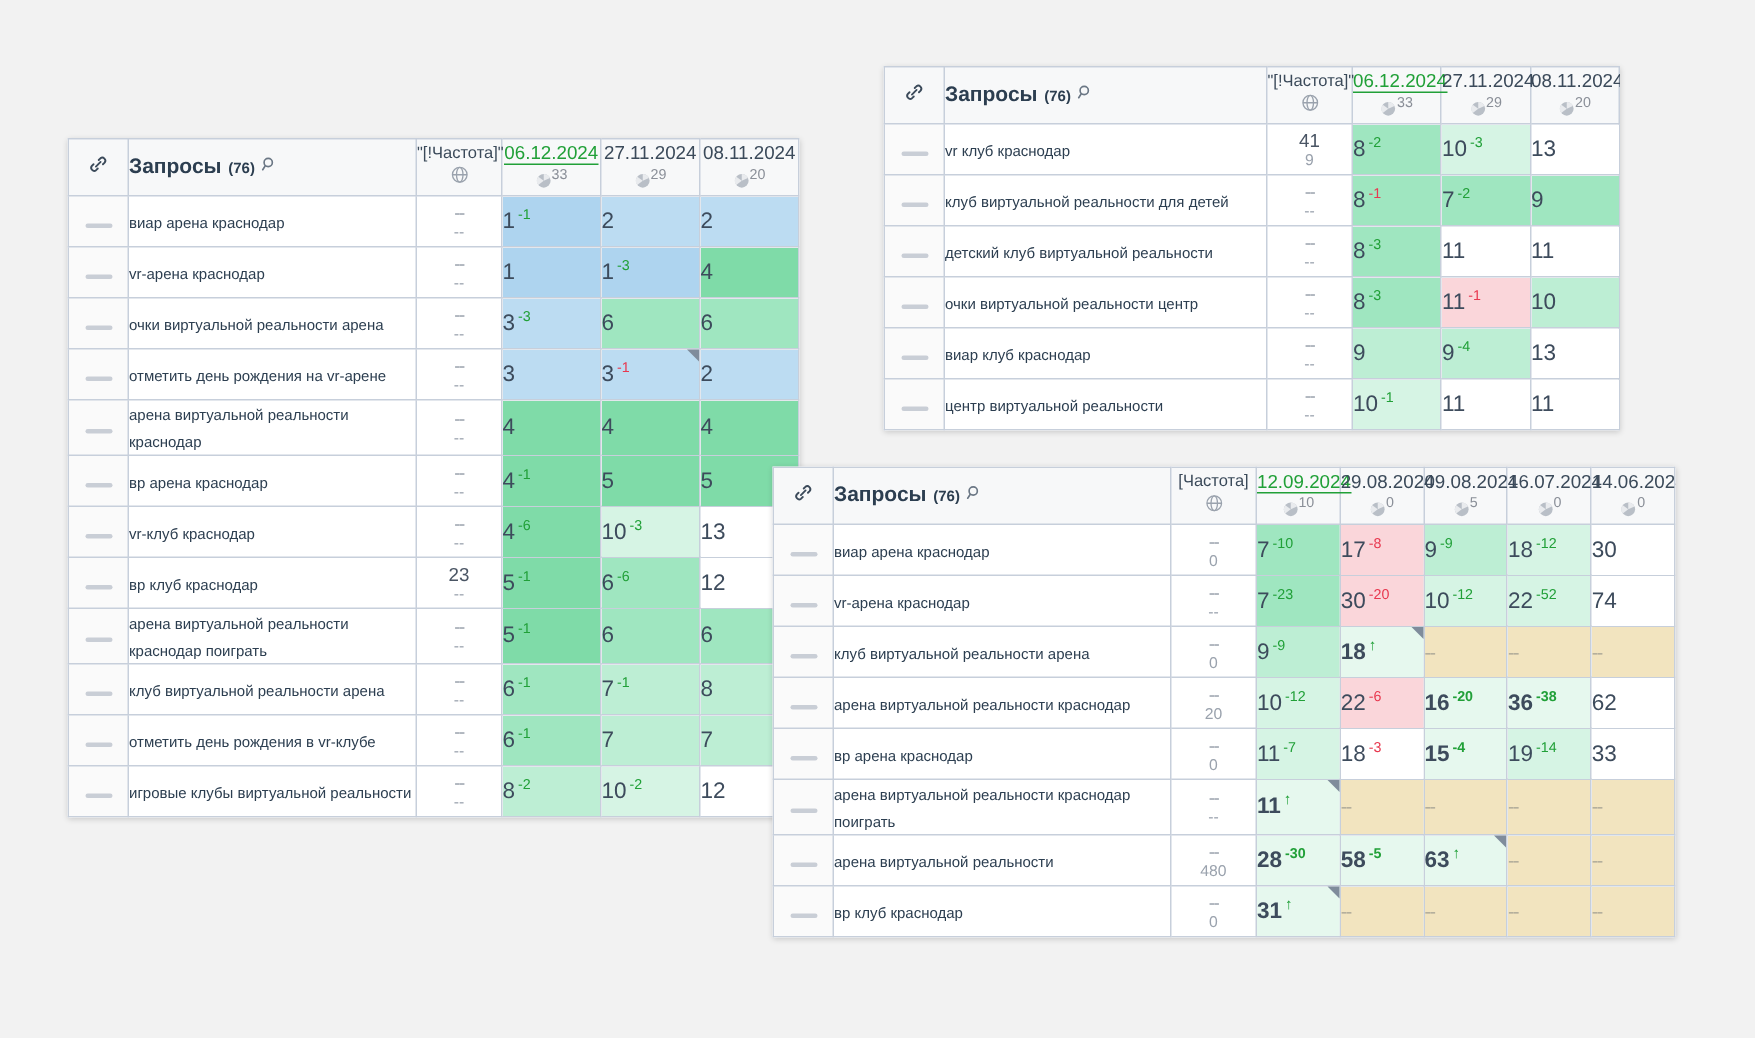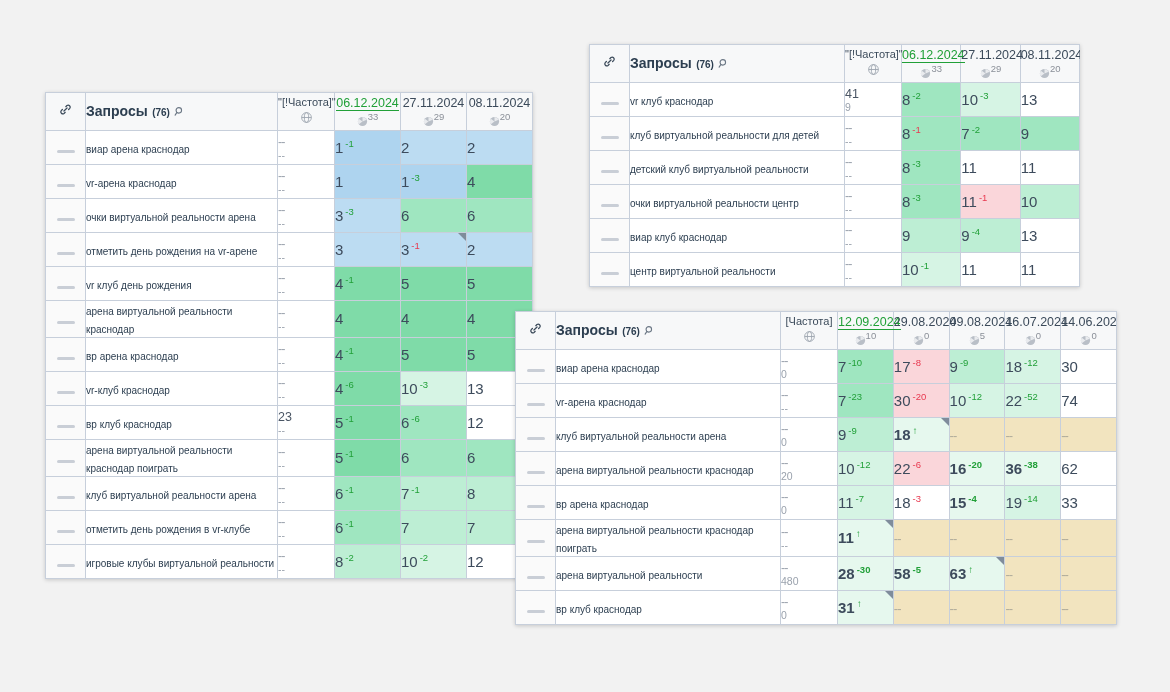--- a/index.html
+++ b/index.html
@@ -46,21 +46,21 @@
   .date-sub sup { font-size: 9.5px; }
 
   
   tbody tr { height: 34px; }
   td.c-link { width: 40px; text-align: center; background: #fafafa; }
   .dashmark { display:inline-block; width:18px; height:3px; background:#c9ced6; border-radius:2px; }
 
   td.c-query { text-align: left; padding: 3px 8px 3px 10px; background:#ffffff; }
   .qtext { font-size: 10px; color: #2c3e50; line-height: 13.5px; }
 
-  td.c-freq { text-align: left; background:#ffffff; padding: 2px 0; }
+  td.c-freq { text-align: center; background:#ffffff; padding: 2px 0; }
   .f-top { font-size: 12.5px; color:#4a5564; line-height: 14px; }
   .f-top.dash { color:#9aa2ad; letter-spacing:-1px; }
   .f-bot { font-size: 10.5px; color:#9aa2ad; line-height: 12px; }
 
   td.c-val { text-align: left; padding: 2px 0 2px 9px; position: relative; background:#ffffff; }
   .v-num { font-size: 15px; color:#3d4b5c; line-height: 17px; }
   .v-num.dash { color:#b0ac9a; font-size:13px; letter-spacing:-1px; }
   .v-delta { font-size: 9.5px; vertical-align: super; margin-left: 2px; }
   .v-delta.up   { color:#21a038; }
   .v-delta.down { color:#e8384f; }
@@ -175,31 +175,20 @@
             <td class="c-freq">
               <div class="f-top dash">--</div>
               <div class="f-bot">--</div>
             </td>
             <td class="c-val bg-blue2"><span class="v-num">3</span></td>
             <td class="c-val bg-blue2"><span class="v-num">3</span><span class="v-delta down">-1</span><span class="corner"></span></td>
             <td class="c-val bg-blue2"><span class="v-num">2</span></td>
           </tr>
           <tr>
             <td class="c-link"><span class="dashmark"></span></td>
-            <td class="c-query"><span class="qtext">vr клуб день рождения</span></td>
-            <td class="c-freq">
-              <div class="f-top dash">--</div>
-              <div class="f-bot">--</div>
-            </td>
-            <td class="c-val bg-green"><span class="v-num">4</span><span class="v-delta up">-1</span></td>
-            <td class="c-val bg-green"><span class="v-num">5</span></td>
-            <td class="c-val bg-green"><span class="v-num">5</span></td>
-          </tr>
-          <tr>
-            <td class="c-link"><span class="dashmark"></span></td>
             <td class="c-query"><span class="qtext">арена виртуальной реальности краснодар</span></td>
             <td class="c-freq">
               <div class="f-top dash">--</div>
               <div class="f-bot">--</div>
             </td>
             <td class="c-val bg-green"><span class="v-num">4</span></td>
             <td class="c-val bg-green"><span class="v-num">4</span></td>
             <td class="c-val bg-green"><span class="v-num">4</span></td>
           </tr>
           <tr>

